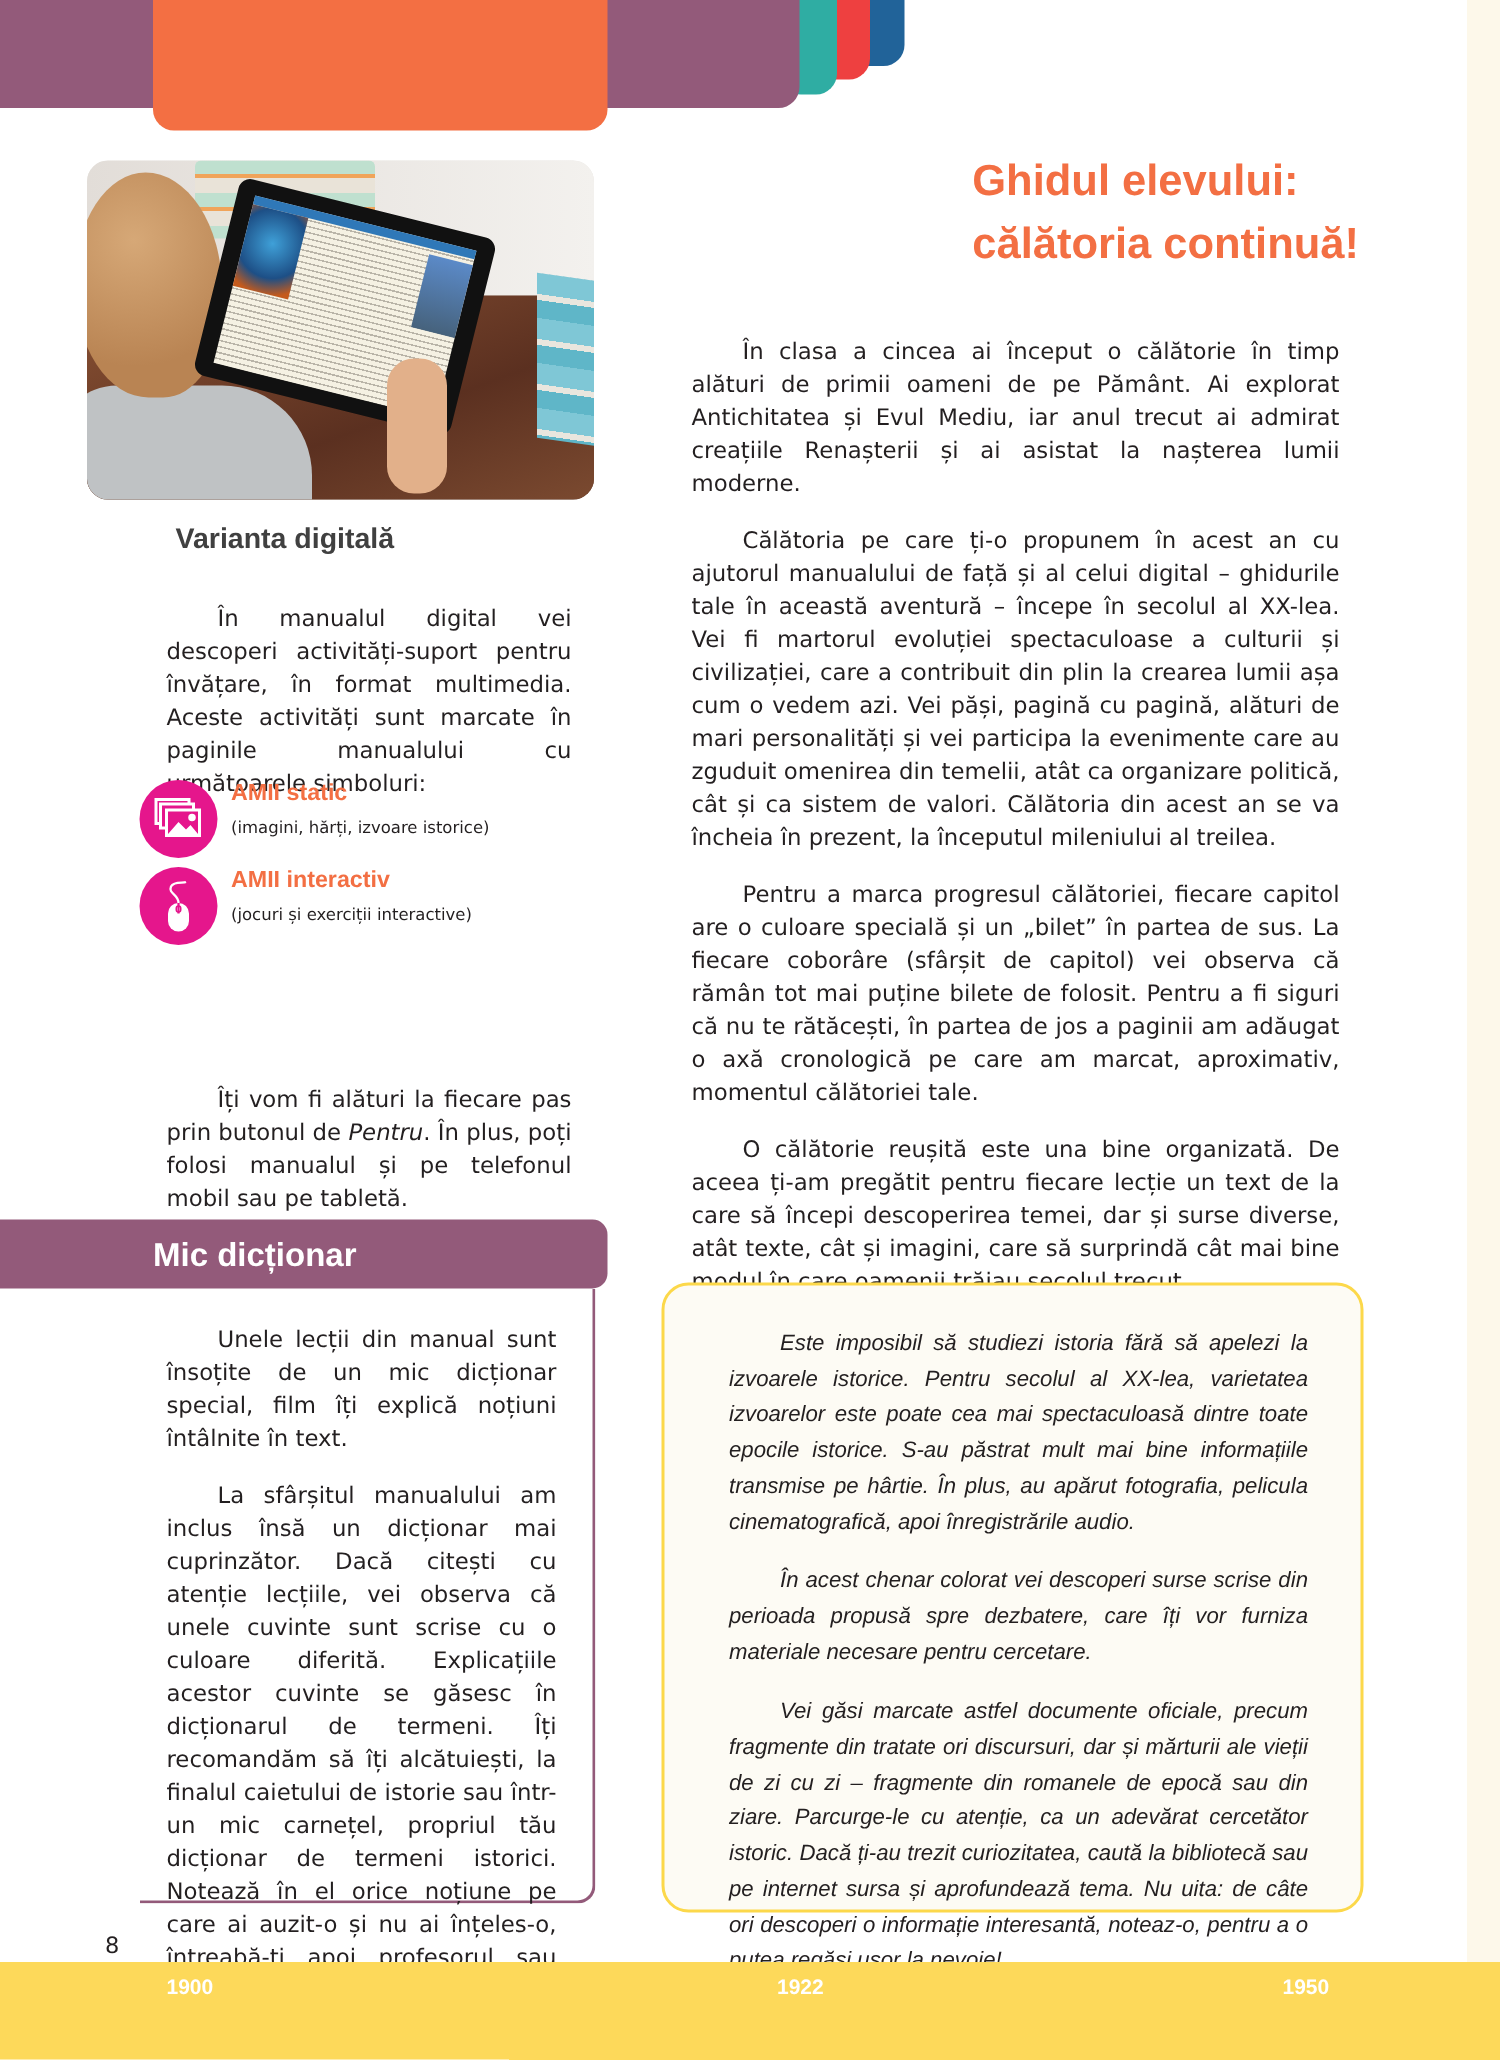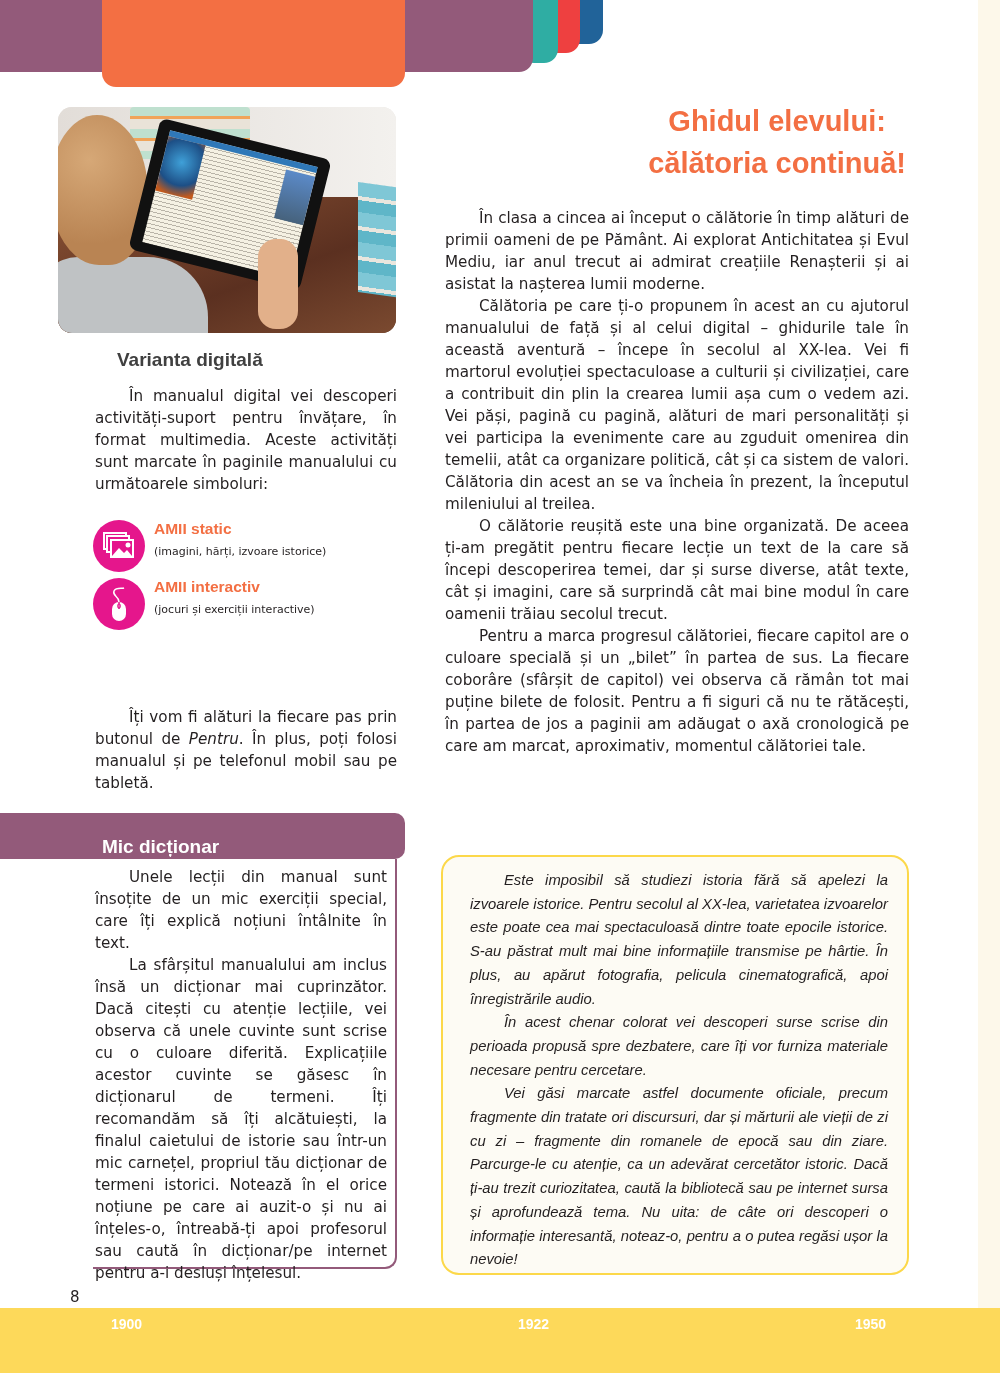--- a/index.html
+++ b/index.html
@@ -14,21 +14,21 @@
   
   .tab { position: absolute; top: -20px; border-radius: 14px; }
   .tab-blue { left: 560px; width: 43px; height: 64px; background: #216399; }
   .tab-red { left: 540px; width: 40px; height: 73px; background: #ee4040; }
   .tab-teal { left: 520px; width: 38px; height: 83px; background: #2fada3; }
   .tab-purple { left: -20px; width: 553px; height: 92px; background: #935a7a; }
   .tab-orange { left: 102px; width: 303px; height: 107px; background: #f36f43; }
 
   
   .title {
-    position: absolute; right: 94px; top: 100px; text-align: center;
+    position: absolute; right: 94px; top: 100px; text-align: left;
     color: #f36f43; font-family: "Liberation Sans", sans-serif; font-weight: bold;
     font-size: 29px; line-height: 42px;
   }
 
   
   .photo {
     position: absolute; left: 58px; top: 107px; width: 338px; height: 226px;
     border-radius: 14px; overflow: hidden;
     background: linear-gradient(180deg, #e9e6e2 0%, #d7d2cd 40%, #7a4a32 60%, #5c3522 100%);
   }
@@ -40,35 +40,35 @@
   .photo .boy-body { position: absolute; left: -20px; top: 150px; width: 170px; height: 100px; border-radius: 40px 60px 0 0; background: #bfc2c4; }
   .photo .tablet { position: absolute; left: 84px; top: 30px; width: 176px; height: 135px; background: #111; border-radius: 8px; transform: rotate(14deg); }
   .photo .screen { position: absolute; left: 12px; top: 10px; right: 12px; bottom: 10px; background: repeating-linear-gradient(180deg, #f5f1e3 0 3px, #b9b4a8 3px 4px); }
   .photo .screen .img1 { position: absolute; left: 0; top: 6px; width: 38px; height: 56px; background: radial-gradient(circle at 50% 40%, #3fa0d8, #1d4f86 60%, #c45a1c 90%); }
   .photo .screen .band { position: absolute; left: 0; top: 0; width: 100%; height: 6px; background: #2f78b8; }
   .photo .screen .img2 { position: absolute; right: 0; top: 10px; width: 30px; height: 50px; background: linear-gradient(#5b8ac8, #46627c); }
   .photo .hand { position: absolute; left: 200px; top: 132px; width: 40px; height: 90px; border-radius: 18px; background: #e2b08a; }
 
   
   .h-digital { position: absolute; left: 117px; top: 349px; color: #404040; font-family: "Liberation Sans", sans-serif; font-weight: bold; font-size: 19px; }
-  .para { font-size: 15.2px; line-height: 22px; text-align: justify; margin: 0; }
+  .para { font-size: 15.2px; line-height: 22px; text-align: justify; margin: 16px; }
   .para.indent { text-indent: 34px; }
   .digital-text { position: absolute; left: 95px; top: 385px; width: 302px; }
   .amii-list { position: absolute; left: 93px; top: 518px; width: 320px; text-align: right; }
   .amii-item { position: relative; height: 58px; }
   .amii-item:nth-child(2) { height: 56px; }
   .amii-icon { position: absolute; left: 0; top: 2px; width: 52px; height: 52px; border-radius: 50%; background: #e5168c; display: flex; align-items: center; justify-content: center; }
   .amii-name { position: absolute; left: 61px; top: 0; color: #f36f43; font-family: "Liberation Sans", sans-serif; font-weight: bold; font-size: 15.5px; line-height: 22px; }
   .amii-desc { position: absolute; left: 61px; top: 23px; font-size: 11px; line-height: 22px; white-space: nowrap; }
   .amii-item:nth-child(3) .amii-desc { top: 27px; }
   .ajutor-text { position: absolute; left: 95px; top: 706px; width: 302px; }
 
   
   .dict-header { position: absolute; left: 0; top: 813px; width: 405px; height: 46px; background: #935a7a; border-radius: 0 10px 10px 0; }
-  .dict-header .label { position: absolute; left: 102px; top: 23px; color: #fff; font-family: "Liberation Sans", sans-serif; font-weight: bold; font-size: 19px; }
+  .dict-header .label { position: absolute; left: 102px; top: 11px; color: #fff; font-family: "Liberation Sans", sans-serif; font-weight: bold; font-size: 22px; }
   .dict-frame { position: absolute; left: 93px; top: 859px; width: 302px; height: 408px; border-right: 2px solid #935a7a; border-bottom: 2px solid #935a7a; border-radius: 0 0 12px 0; }
   .dict-text { position: absolute; left: 95px; top: 866px; width: 292px; }
 
   
   .main-text { position: absolute; left: 445px; top: 207px; width: 464px; }
 
   
   .source-box {
     position: absolute; left: 441px; top: 855px; width: 464px; height: 416px;
     border: 2.5px solid #fcd84a; border-radius: 18px; background: #fdfbf4;
@@ -149,29 +149,29 @@
 
 <div class="ajutor-text">
   <p class="para indent"><span>Îți vom fi alături la fiecare pas prin butonul de </span><em>Pentru</em><span>. În plus, poți folosi manualul și pe telefonul mobil sau pe tabletă.</span></p>
 </div>
 
 <div class="dict-header">
   <span class="label">Mic dicționar</span>
 </div>
 <div class="dict-frame"></div>
 <div class="dict-text">
-  <p class="para indent">Unele lecții din manual sunt însoțite de un mic exerciții special, care îți explică noțiuni întâlnite în text.</p>
+  <p class="para indent">Unele lecții din manual sunt însoțite de un mic dicționar special, film îți explică noțiuni întâlnite în text.</p>
   <p class="para indent">La sfârșitul manualului am inclus însă un dicționar mai cuprinzător. Dacă citești cu atenție lecțiile, vei observa că unele cuvinte sunt scrise cu o culoare diferită. Explicațiile acestor cuvinte se găsesc în dicționarul de termeni. Îți recomandăm să îți alcătuiești, la finalul caietului de istorie sau într-un mic carnețel, propriul tău dicționar de termeni istorici. Notează în el orice noțiune pe care ai auzit-o și nu ai înțeles-o, întreabă-ți apoi profesorul sau caută în dicționar/pe internet pentru a-i desluși înțelesul.</p>
 </div>
 
 <div class="main-text">
   <p class="para indent">În clasa a cincea ai început o călătorie în timp alături de primii oameni de pe Pământ. Ai explorat Antichitatea și Evul Mediu, iar anul trecut ai admirat creațiile Renașterii și ai asistat la nașterea lumii moderne.</p>
   <p class="para indent">Călătoria pe care ți-o propunem în acest an cu ajutorul manualului de față și al celui digital – ghidurile tale în această aventură – începe în secolul al XX-lea. Vei fi martorul evoluției spectaculoase a culturii și civilizației, care a contribuit din plin la crearea lumii așa cum o vedem azi. Vei păși, pagină cu pagină, alături de mari personalități și vei participa la evenimente care au zguduit omenirea din temelii, atât ca organizare politică, cât și ca sistem de valori. Călătoria din acest an se va încheia în prezent, la începutul mileniului al treilea.</p>
+  <p class="para indent">Pentru a marca progresul călătoriei, fiecare capitol are o culoare specială și un „bilet” în partea de sus. La fiecare coborâre (sfârșit de capitol) vei observa că rămân tot mai puține bilete de folosit. Pentru a fi siguri că nu te rătăcești, în partea de jos a paginii am adăugat o axă cronologică pe care am marcat, aproximativ, momentul călătoriei tale.</p>
   <p class="para indent">O călătorie reușită este una bine organizată. De aceea ți-am pregătit pentru fiecare lecție un text de la care să începi descoperirea temei, dar și surse diverse, atât texte, cât și imagini, care să surprindă cât mai bine modul în care oamenii trăiau secolul trecut.</p>
-  <p class="para indent">Pentru a marca progresul călătoriei, fiecare capitol are o culoare specială și un „bilet” în partea de sus. La fiecare coborâre (sfârșit de capitol) vei observa că rămân tot mai puține bilete de folosit. Pentru a fi siguri că nu te rătăcești, în partea de jos a paginii am adăugat o axă cronologică pe care am marcat, aproximativ, momentul călătoriei tale.</p>
 </div>
 
 <div class="source-box"></div>
 <div class="source-text">
   <p class="para indent">Este imposibil să studiezi istoria fără să apelezi la izvoarele istorice. Pentru secolul al XX-lea, varietatea izvoarelor este poate cea mai spectaculoasă dintre toate epocile istorice. S-au păstrat mult mai bine informațiile transmise pe hârtie. În plus, au apărut fotografia, pelicula cinematografică, apoi înregistrările audio.</p>
   <p class="para indent">În acest chenar colorat vei descoperi surse scrise din perioada propusă spre dezbatere, care îți vor furniza materiale necesare pentru cercetare.</p>
   <p class="para indent">Vei găsi marcate astfel documente oficiale, precum fragmente din tratate ori discursuri, dar și mărturii ale vieții de zi cu zi – fragmente din romanele de epocă sau din ziare. Parcurge-le cu atenție, ca un adevărat cercetător istoric. Dacă ți-au trezit curiozitatea, caută la bibliotecă sau pe internet sursa și aprofundează tema. Nu uita: de câte ori descoperi o informație interesantă, noteaz-o, pentru a o putea regăsi ușor la nevoie!</p>
 </div>
 
 <div class="page-num">8</div>

